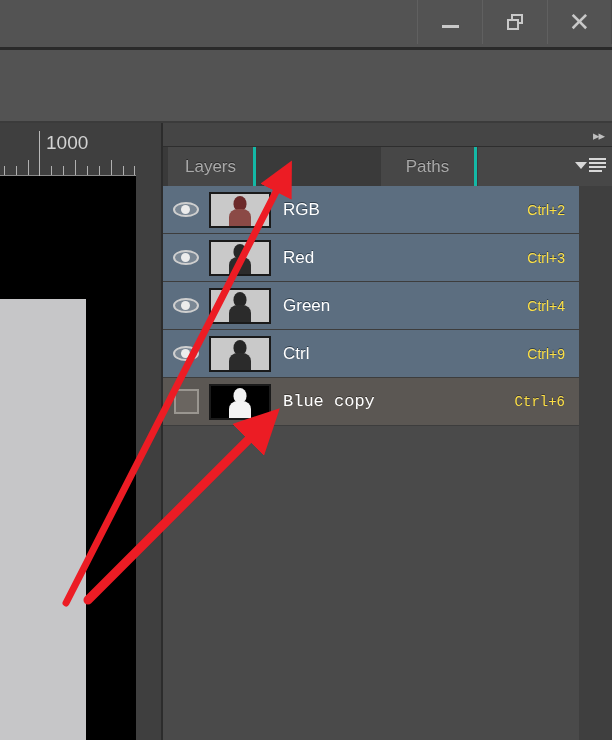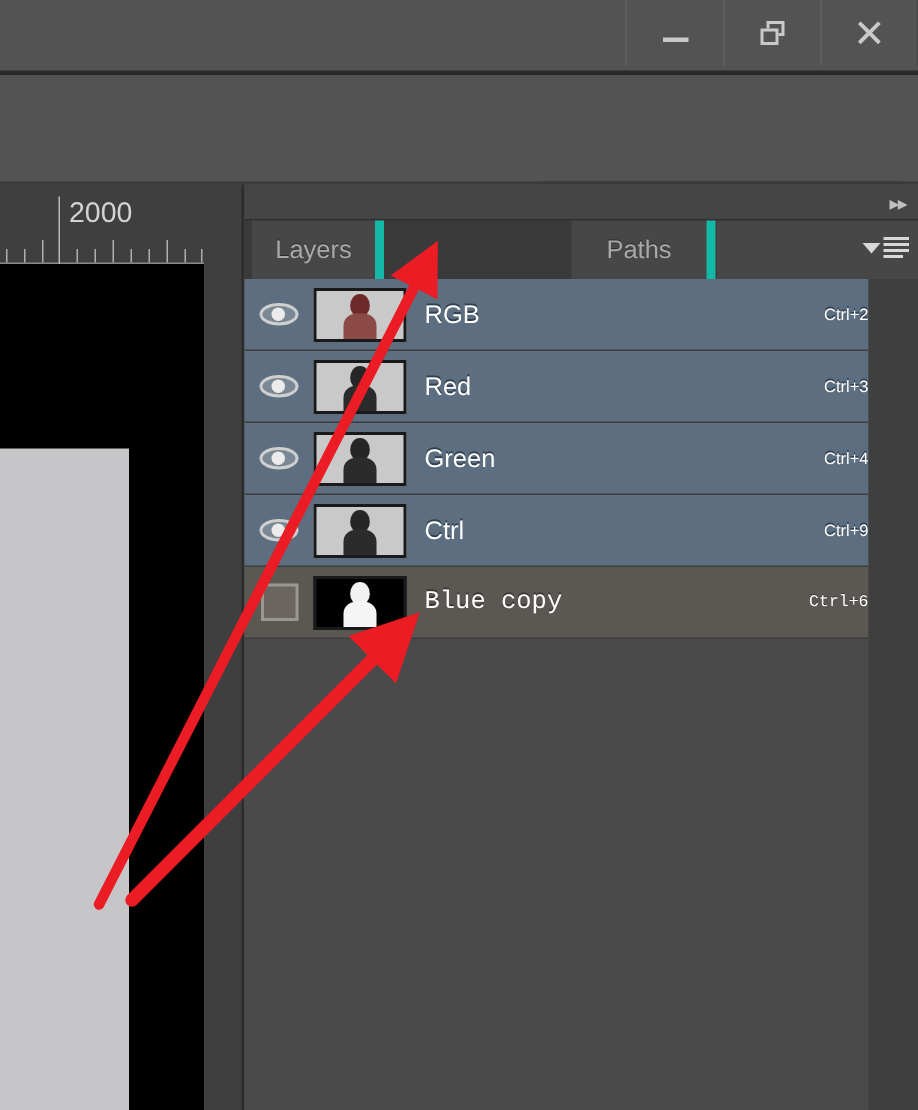--- a/index.html
+++ b/index.html
@@ -223,21 +223,21 @@
   .tab {
     position: absolute;
     top: 0;
     height: 40px;
     display: flex;
     align-items: center;
     justify-content: center;
     font-size: 17px;
     color: #a9a9a9;
     background: #474747;
-    border-right: 6px solid #14b8a6;
+    border-right: 3px solid #14b8a6;
     text-shadow: 0 -1px 0 #2a2a2a;
   }
   .tab.active {
     background: #585858;
     color: #ffffff;
     font-weight: bold;
     border-top: 1px solid #6d6d6d;
   }
   .tab-layers   { left: 5px;   width: 88px; }
   .tab-channels { left: 94px;  width: 123px; }
@@ -357,22 +357,23 @@
 
   .ch-name {
     flex: 1 1 auto;
     color: #ffffff;
     font-size: 17px;
     text-shadow: 0 -1px 0 #31404e;
   }
   .channel-row.unselected .ch-name { text-shadow: 0 -1px 0 #3c3833; }
   .ch-shortcut {
     flex: 0 0 auto;
-    color: #ffffff;
-    font-size: 11px;
+    margin-right: 14px;
+    color: #fde047;
+    font-size: 14px;
     text-shadow: 0 -1px 0 #31404e;
   }
   .channel-row.unselected .ch-shortcut { text-shadow: 0 -1px 0 #3c3833; }
 
   .list-rest {
     position: absolute;
     left: 0; top: 245px;
     width: 416px; height: 309px;
     background: #4a4a4a;
   }
@@ -422,21 +423,21 @@
           <i class="down"></i>
       </span>
     </div>
   </div>
   <div class="optionsbar-divider"></div>
 
   <div class="doc-area">
 
     <div class="ruler">
       <span class="ruler-major"></span>
-      <span class="ruler-num">2000</span>
+      <span class="ruler-num">1000</span>
       <span class="tick small" style="left:4px;"></span>
       <span class="tick small" style="left:16px;"></span>
       <span class="tick mid" style="left:28px;"></span>
       <span class="tick small" style="left:51px;"></span>
       <span class="tick small" style="left:63px;"></span>
       <span class="tick mid" style="left:75px;"></span>
       <span class="tick small" style="left:87px;"></span>
       <span class="tick small" style="left:99px;"></span>
       <span class="tick mid" style="left:111px;"></span>
       <span class="tick small" style="left:123px;"></span>

